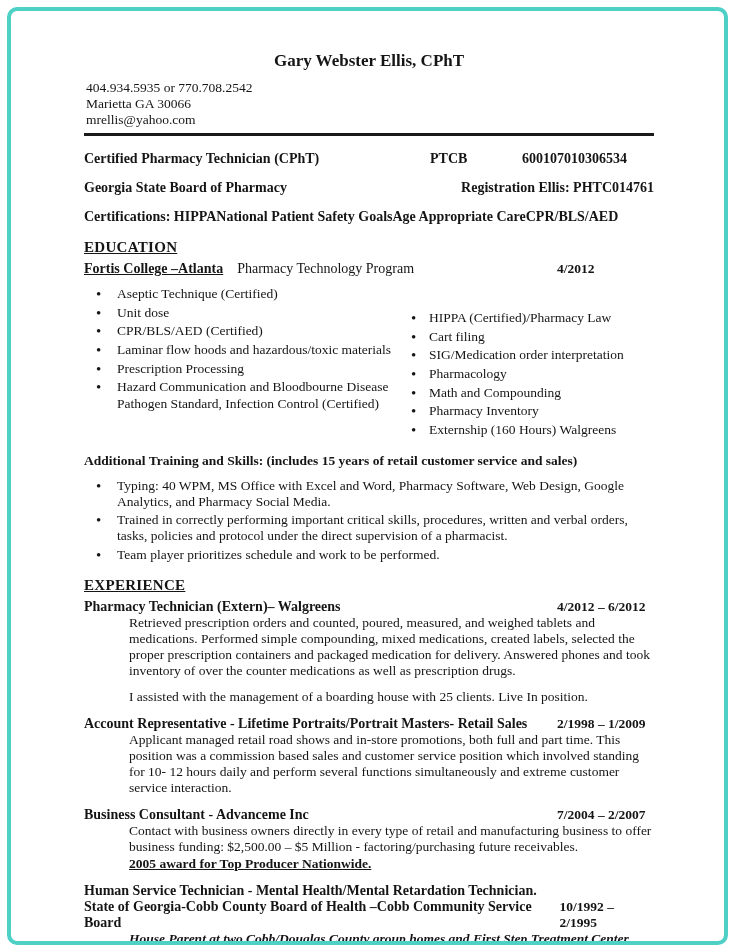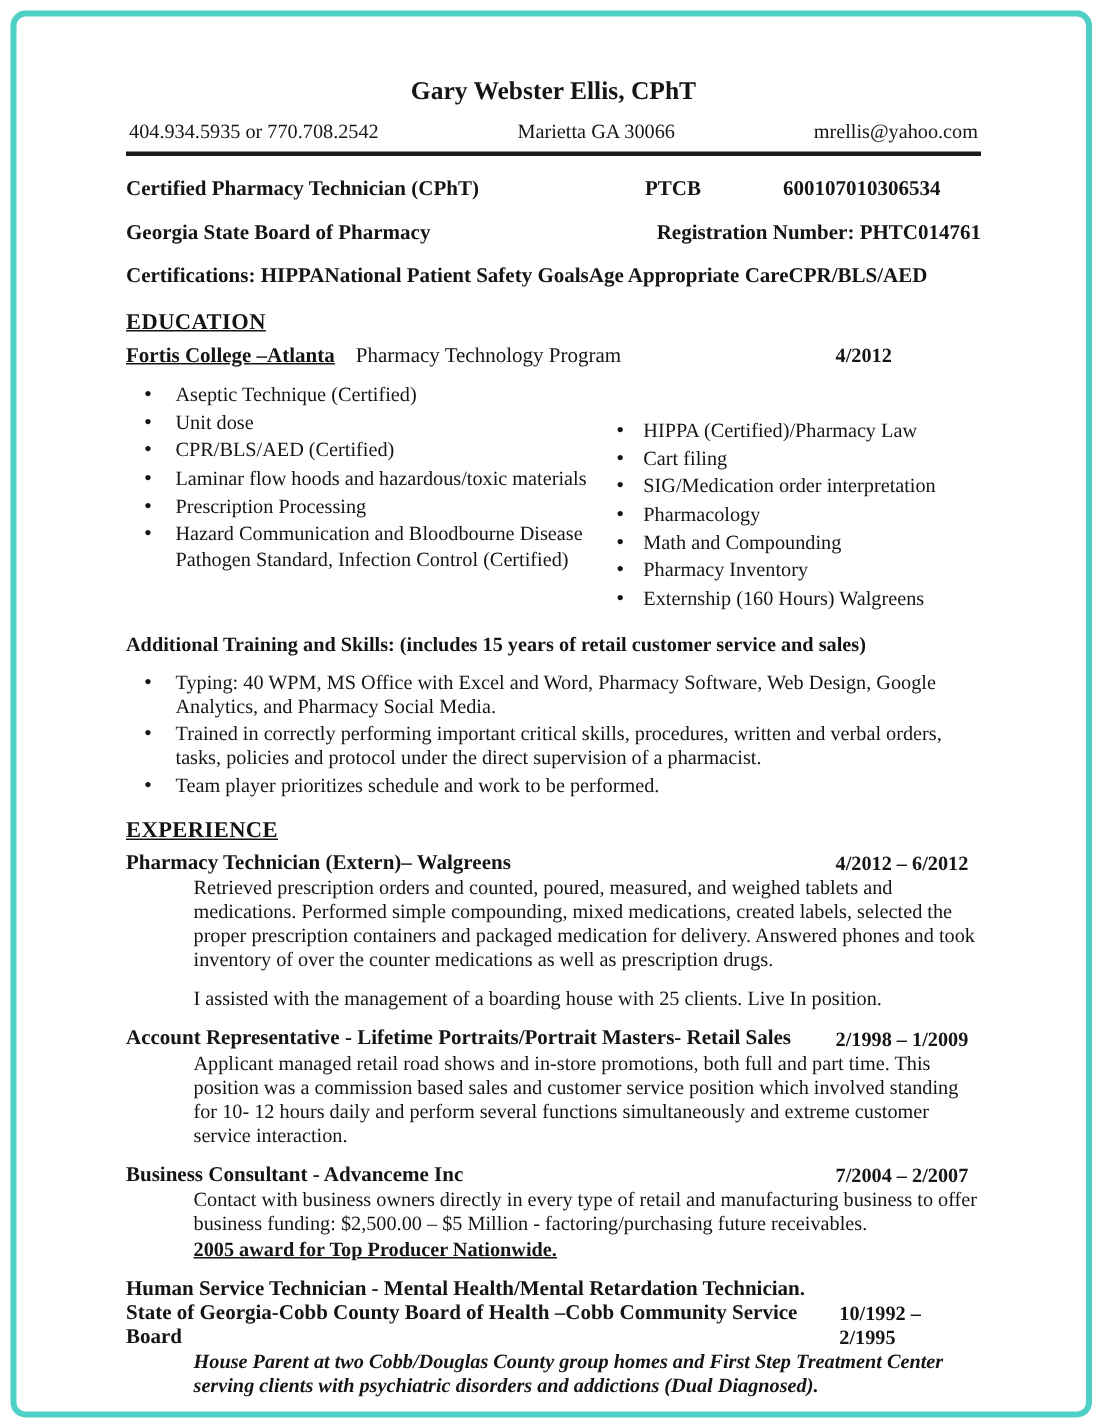--- a/index.html
+++ b/index.html
@@ -25,20 +25,21 @@
     font-weight: bold;
     margin-bottom: 9px;
   }
   .contact-row {
     display: flex;
     justify-content: space-between;
     font-size: 13.5px;
     padding: 0 2px 5px 2px;
     border-bottom: 3px solid #1b1b1b;
     margin-bottom: 15px;
+    flex-direction: column;
   }
   .cred-row {
     display: flex;
     font-weight: bold;
     font-size: 14px;
     margin-bottom: 13px;
   }
   .cred-left { flex: 1; }
   .cred-mid  { width: 92px; }
   .cred-right{ width: 132px; }
@@ -125,21 +126,21 @@
   </header>
 
   <div class="cred-row">
     <span class="cred-left">Certified Pharmacy Technician (CPhT)</span>
     <span class="cred-mid">PTCB</span>
     <span class="cred-right">600107010306534</span>
   </div>
 
   <div class="cred-row">
     <span class="cred-left">Georgia State Board of Pharmacy</span>
-    <span>Registration Number:  PHTC014761</span>
+    <span>Registration Ellis:  PHTC014761</span>
   </div>
 
   <div class="cred-row spread">
       <span>Certifications:  HIPPA</span>
       <span>National Patient Safety Goals</span>
       <span>Age Appropriate Care</span>
       <span>CPR/BLS/AED</span>
     </div>
 
   <section>

